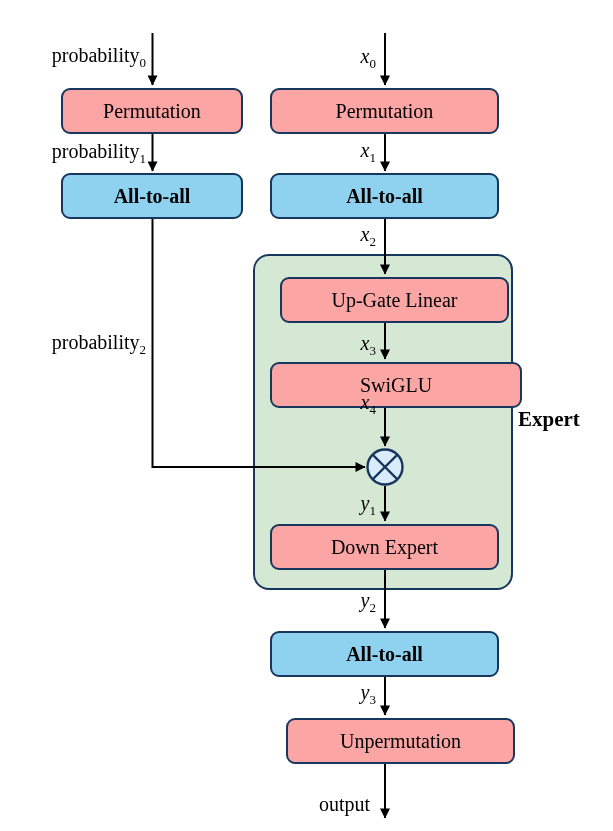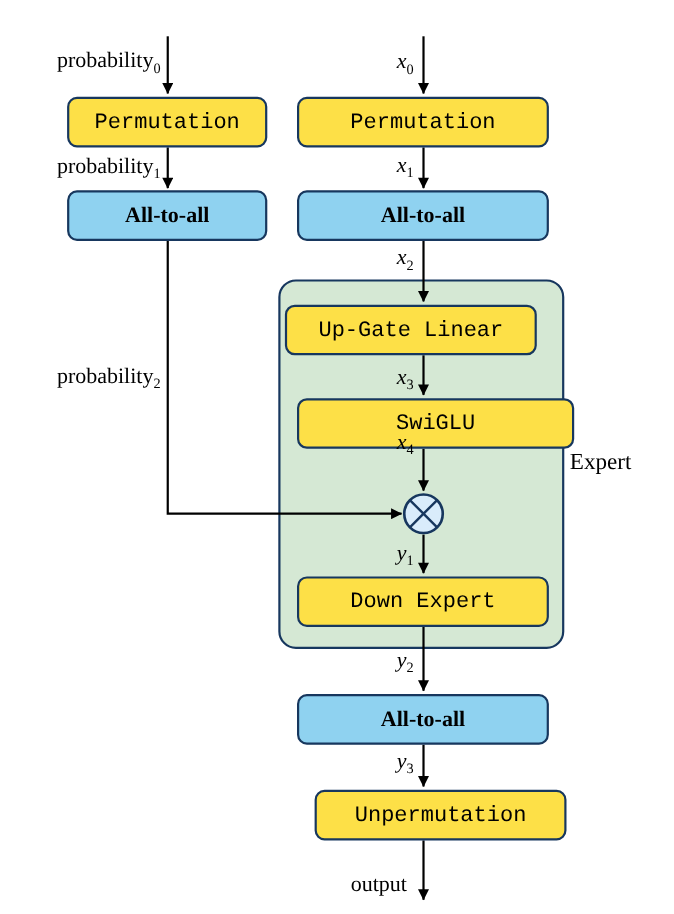--- a/index.html
+++ b/index.html
@@ -25,38 +25,38 @@
   .box{
     position:absolute;
     box-sizing:border-box;
     border:2px solid #17375e;
     border-radius:9px;
     display:flex;align-items:center;justify-content:center;
     font-size:20px;color:#000;
     z-index:3;
     white-space:nowrap;
   }
-  .light{background:#fde047;font-family:Liberation Mono, monospace;}
+  .light{background:#fca5a5;}
   .medium{background:#8fd2f0;font-weight:bold;text-align:right;}
   .flabel{
     position:absolute;
     font-size:20px;color:#000;
     white-space:nowrap;
     text-align:center;
     z-index:3;
   }
   .flabel sub{
     font-size:13px;
     line-height:0;
   }
   .it{font-style:italic;}
   .expert-tag{
     position:absolute;
     left:518px;top:407px;
-    font-size:21px;font-weight:normal;color:#000;
+    font-size:21px;font-weight:bold;color:#000;
     z-index:3;white-space:nowrap;
   }
 </style>
 </head>
 <body>
 
 <div class="stage">
 
   <div class="expert-block"></div>
 
@@ -94,21 +94,21 @@
   <div class="box medium" style="left:61px;top:173px;width:182px;height:46px">
     <span>All-to-all</span>
   </div>
 
   <div class="box light" style="left:270px;top:88px;width:229px;height:46px">
     <span>Permutation</span>
   </div>
   <div class="box medium" style="left:270px;top:173px;width:229px;height:46px">
     <span>All-to-all</span>
   </div>
-  <div class="box light" style="left:259px;top:277px;width:229px;height:46px">
+  <div class="box light" style="left:280px;top:277px;width:229px;height:46px">
     <span>Up-Gate Linear</span>
   </div>
   <div class="box light" style="left:270px;top:362px;width:252px;height:46px">
     <span>SwiGLU</span>
   </div>
   <div class="box light" style="left:270px;top:524px;width:229px;height:46px">
     <span>Down Expert</span>
   </div>
   <div class="box medium" style="left:270px;top:631px;width:229px;height:46px">
     <span>All-to-all</span>

